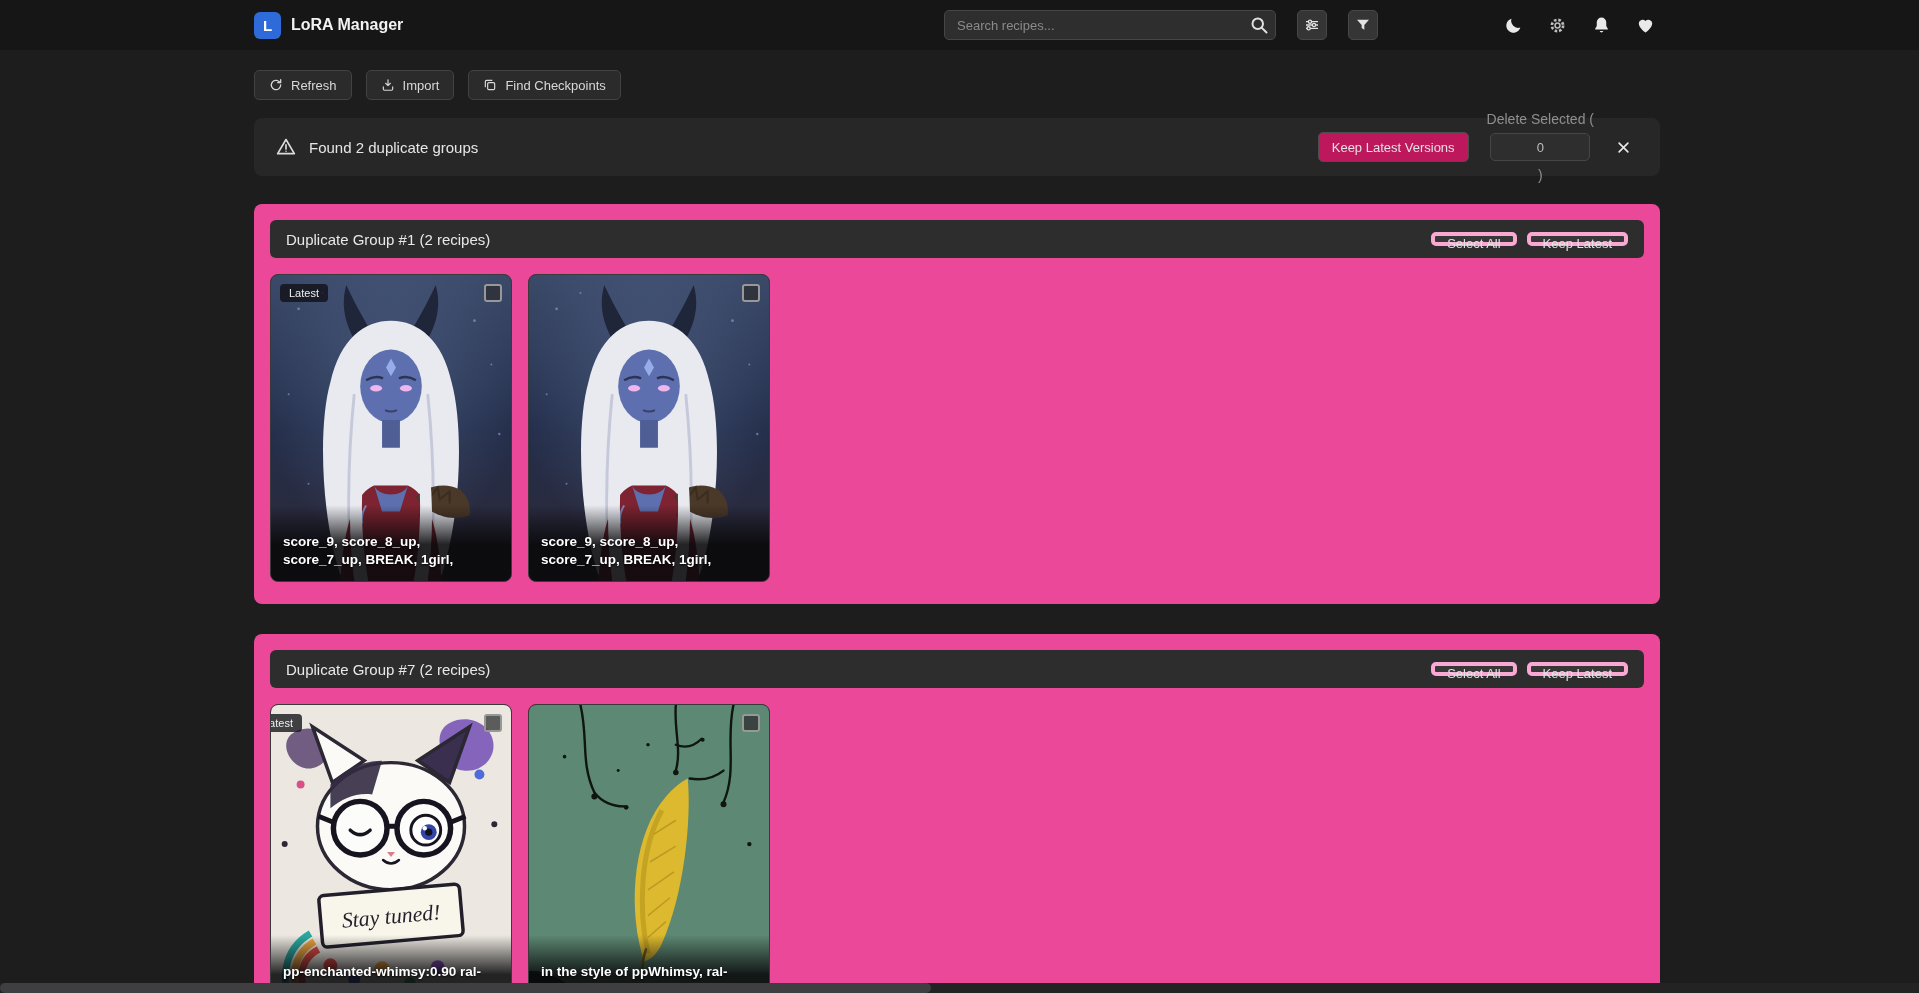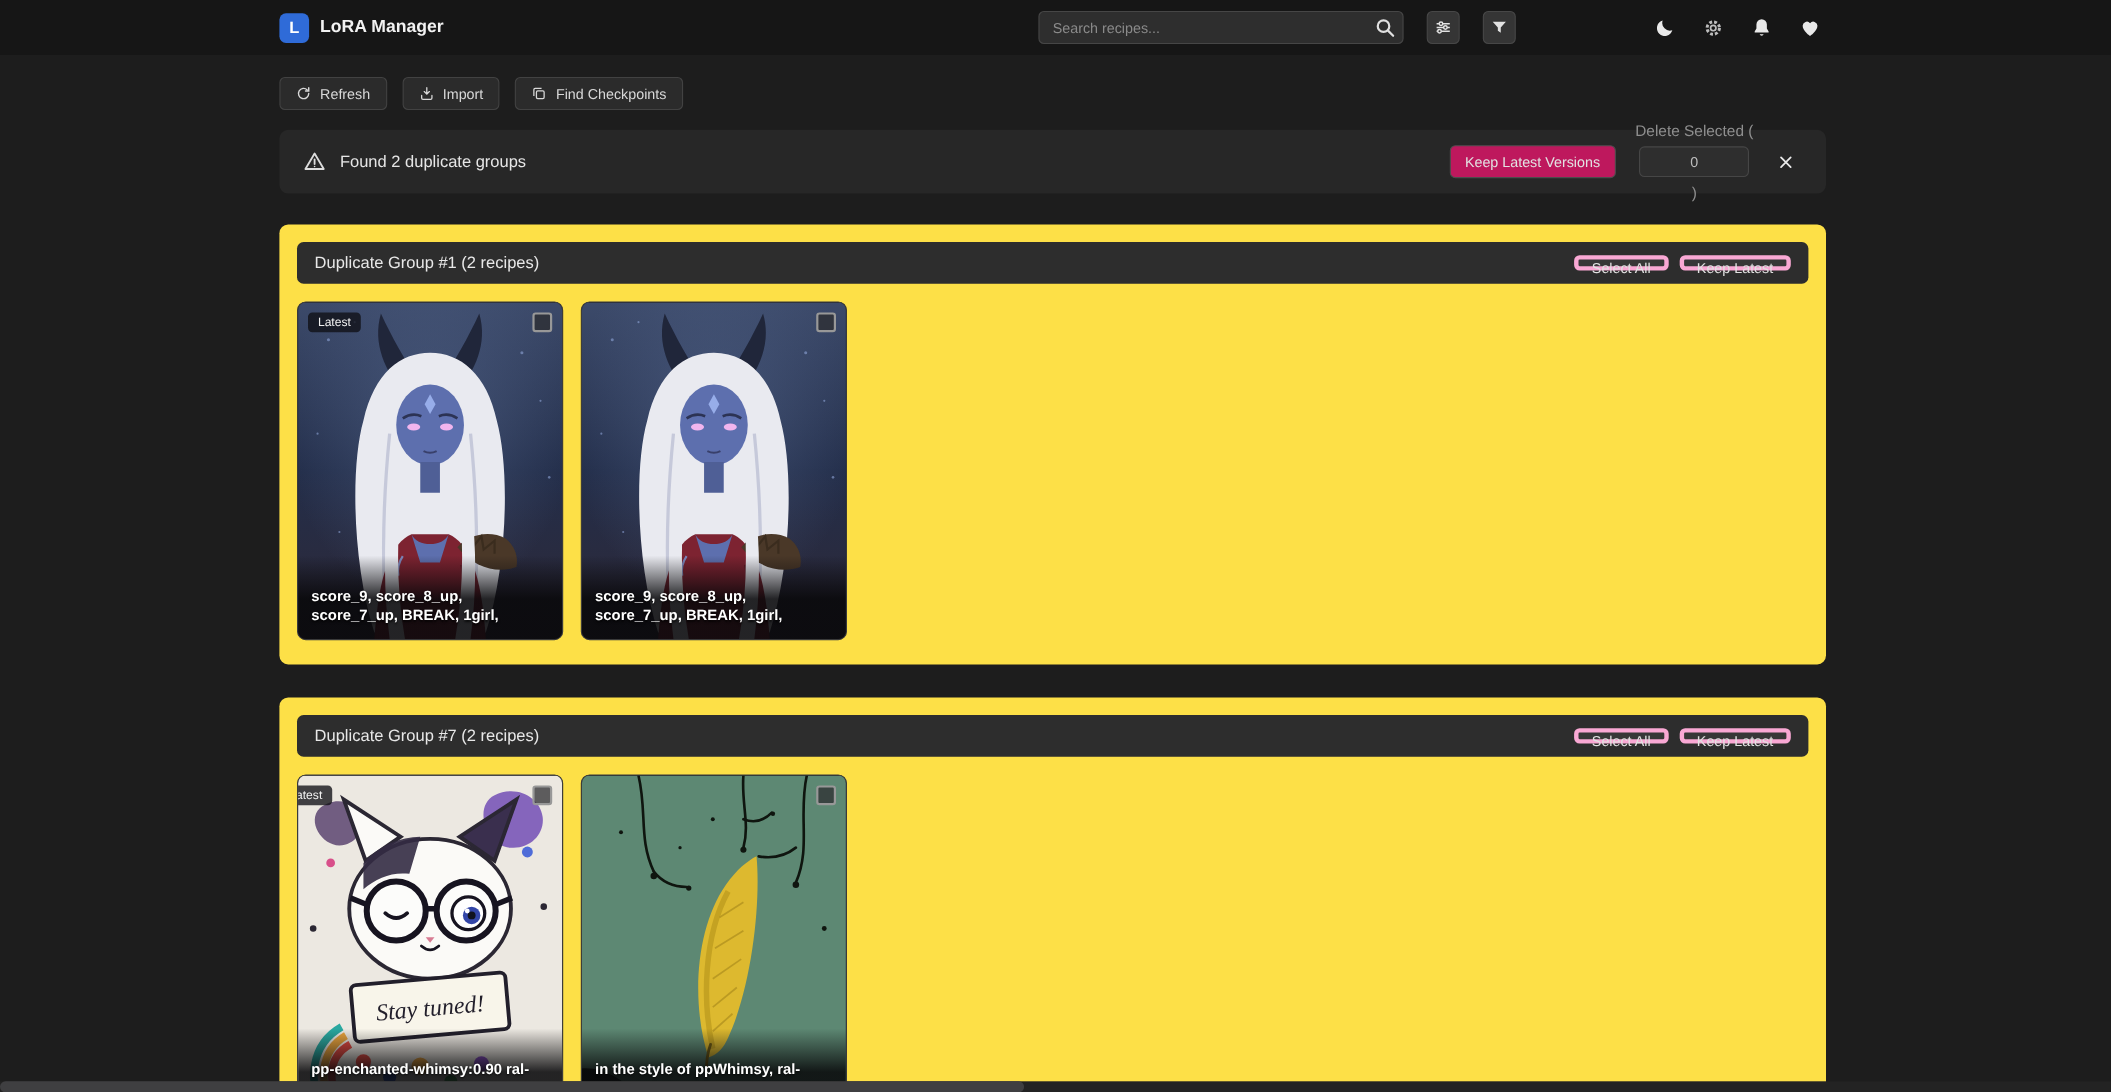--- a/index.html
+++ b/index.html
@@ -54,21 +54,21 @@
   .warn { width:20px; height:20px; color:#dcdcdc; }
   .banner-right { margin-left:auto; display:flex; align-items:center; gap:18px; }
   .btn { background:#be185d; border:1px solid #4d4d4d; color:#e2e2e2; font-size:13px; height:30px;
          padding:0 13px; border-radius:5px; cursor:pointer; font-family:inherit; }
   .delete-wrap { display:flex; align-items:center; gap:6px; color:#8f8f8f; font-size:14px;flex-direction:column; }
   .delete-wrap input { width:100px; height:28px; background:#2e2e2e; border:1px solid #464646; border-radius:5px;
                        color:#bdbdbd; text-align:center; font-size:13px; font-family:inherit; outline:none; }
   .close-btn { background:none; border:none; color:#eaeaea; cursor:pointer; padding:4px; width:26px; height:26px; }
   .close-btn svg { width:15px; height:15px; }
 
-  .group { margin-top:28px; background:#fde047; border-radius:8px; padding:16px 16px 22px; }
+  .group { margin-top:28px; background:#ec4899; border-radius:8px; padding:16px 16px 22px; }
   .group.second { margin-top:30px; }
   .group-header { background:#2d2d2d; border-radius:6px; height:38px; display:flex; align-items:center; padding:0 16px; }
   .group-title { font-size:15px; font-weight:normal; color:#e8e8e8; margin:0; }
   .group-actions { margin-left:auto; display:flex; gap:10px; }
   .sbtn { background:#373737; border:4px solid #f9a8d4; color:#e2e2e2; font-size:13px; height:14px;
           padding:0 12px; border-radius:5px; cursor:pointer; font-family:inherit; }
 
   .cards { display:flex; gap:16px; margin-top:16px; }
   .card { position:relative; width:242px; height:308px; border-radius:8px; overflow:hidden;
           background:#20242e; border:1px solid #3a3a3a; cursor:pointer; flex:0 0 auto; }

